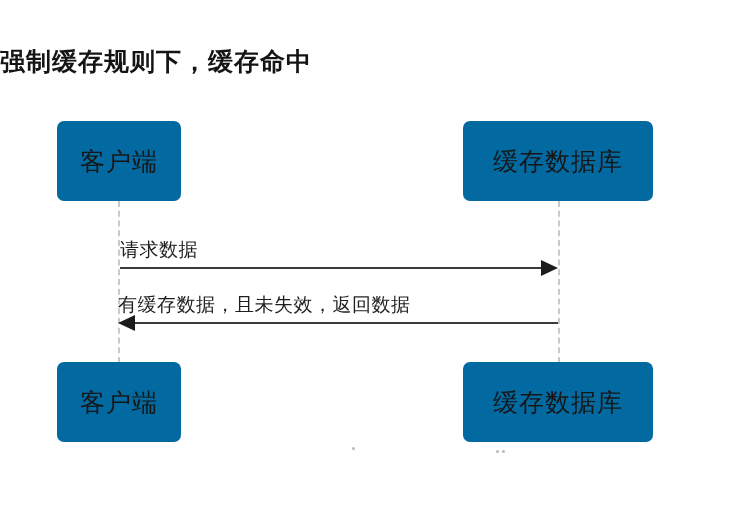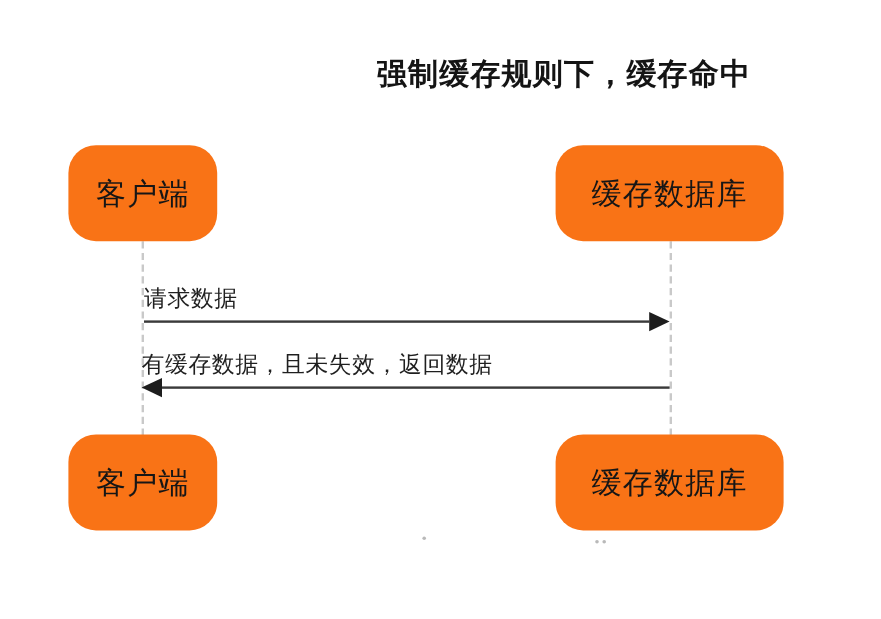--- a/index.html
+++ b/index.html
@@ -17,32 +17,32 @@
     position: relative;
     width: 734px;
     height: 516px;
     background: #ffffff;
   }
   .title {
     position: absolute;
     left: 0;
     top: 45px;
     width: 626px;
-    text-align: right;
+    text-align: left;
     font-size: 25px;
     font-weight: bold;
     color: #141414;
     letter-spacing: 1px;
     line-height: 34px;
     white-space: nowrap;
   }
   .participant-box {
     position: absolute;
-    background: #f97316;
-    border-radius: 23px;
+    background: #0369a1;
+    border-radius: 7px;
     display: flex;
     align-items: center;
     justify-content: center;
     box-sizing: border-box;
   }
   .participant-label {
     font-size: 25px;
     color: #161616;
     line-height: 1;
     letter-spacing: 1px;

